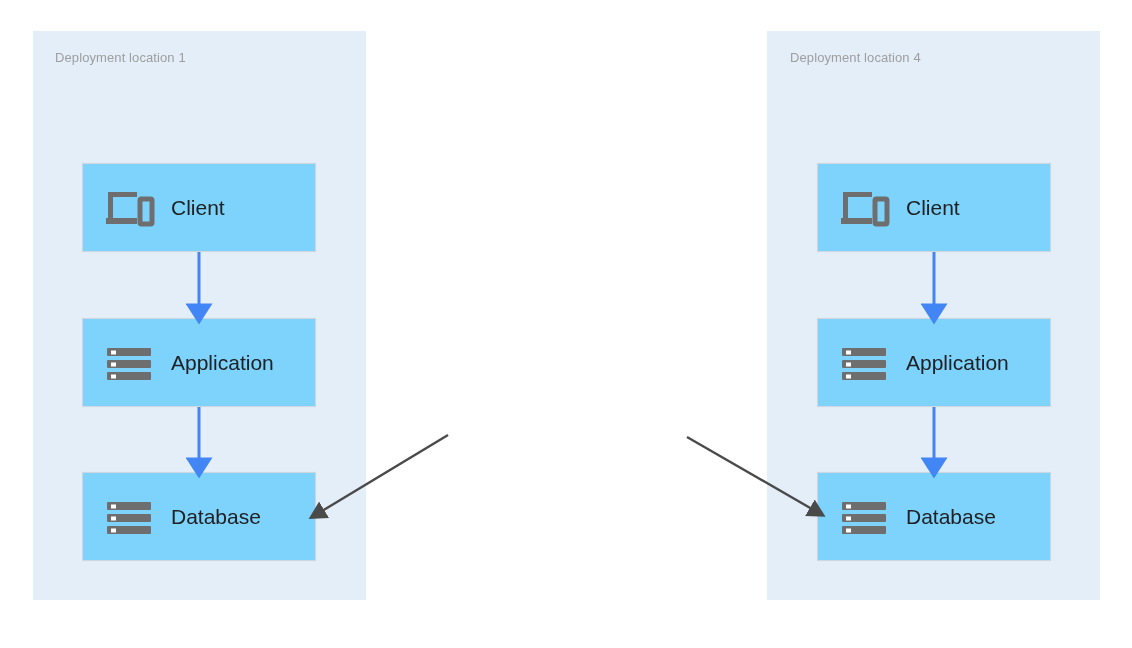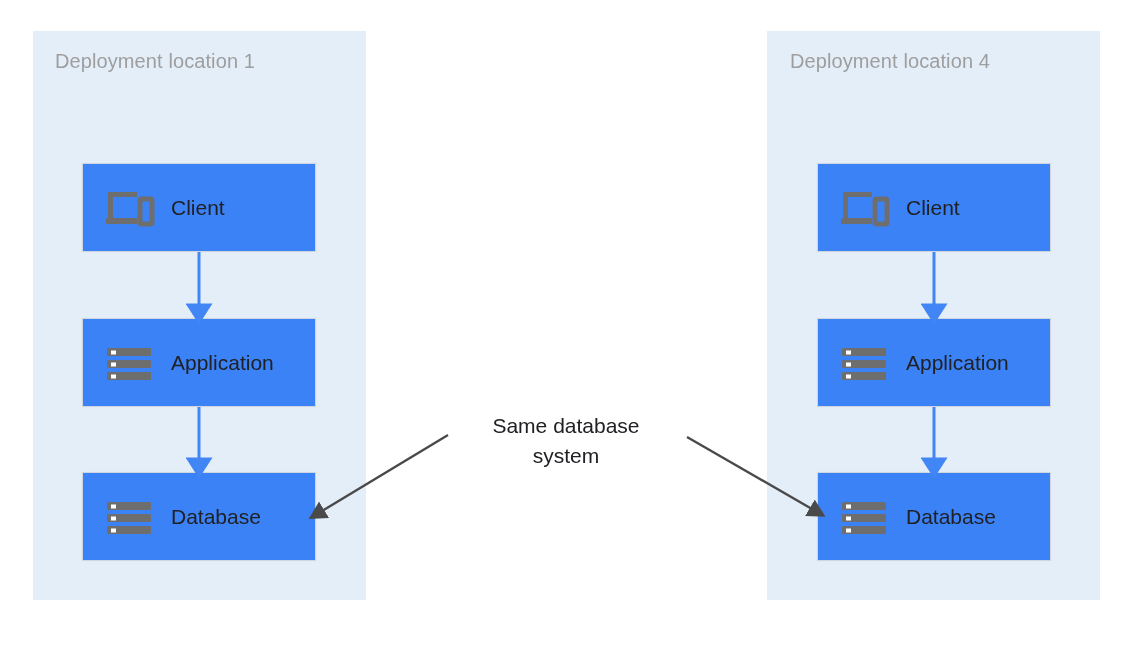--- a/index.html
+++ b/index.html
@@ -11,29 +11,29 @@
     position:relative;
   }
   #canvas{position:absolute;left:0;top:0;width:1132px;height:648px;}
 
   .region{
     position:absolute;
     background:#e4eef9;
   }
   .region-label{
     position:absolute;
-    font-size:20px;
+    font-size:13px;
     color:#9e9e9e;
     letter-spacing:0.1px;
     white-space:nowrap;
   }
 
   .node{
     position:absolute;
-    background:#3b82f6;
+    background:#7dd3fc;
     border:1px solid #d0d6de;
     box-sizing:border-box;
     display:flex;
     align-items:center;
     box-shadow:0 0 0 0.5px rgba(0,0,0,0.02);
   }
   .node .ico{
     width:52px;height:52px;
     margin-left:20px;
     flex:0 0 auto;
@@ -200,18 +200,14 @@
 
     <g>
       <line x1="448" y1="435" x2="322" y2="511" stroke="#4a4a4a" stroke-width="2.4" marker-end="url(#grayhead)"></line>
     </g>
 
     <g>
       <line x1="687" y1="437" x2="812" y2="509" stroke="#4a4a4a" stroke-width="2.4" marker-end="url(#grayhead)"></line>
     </g>
   </svg>
 
-  <div class="annot" style="left:466px;top:411px;width:200px;">
-    <div>Same database</div>
-    <div>system</div>
-  </div>
 
 </div>
 
 </body></html>

